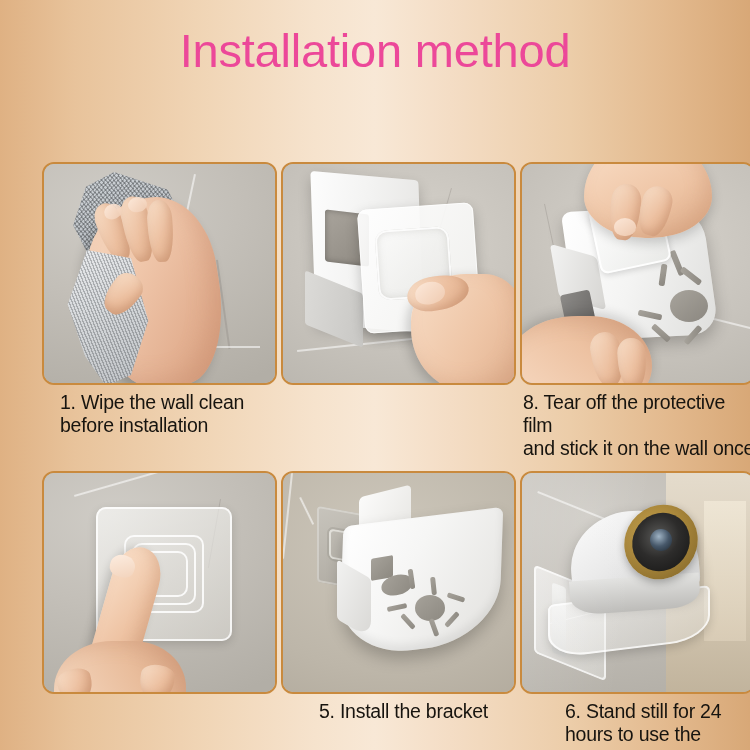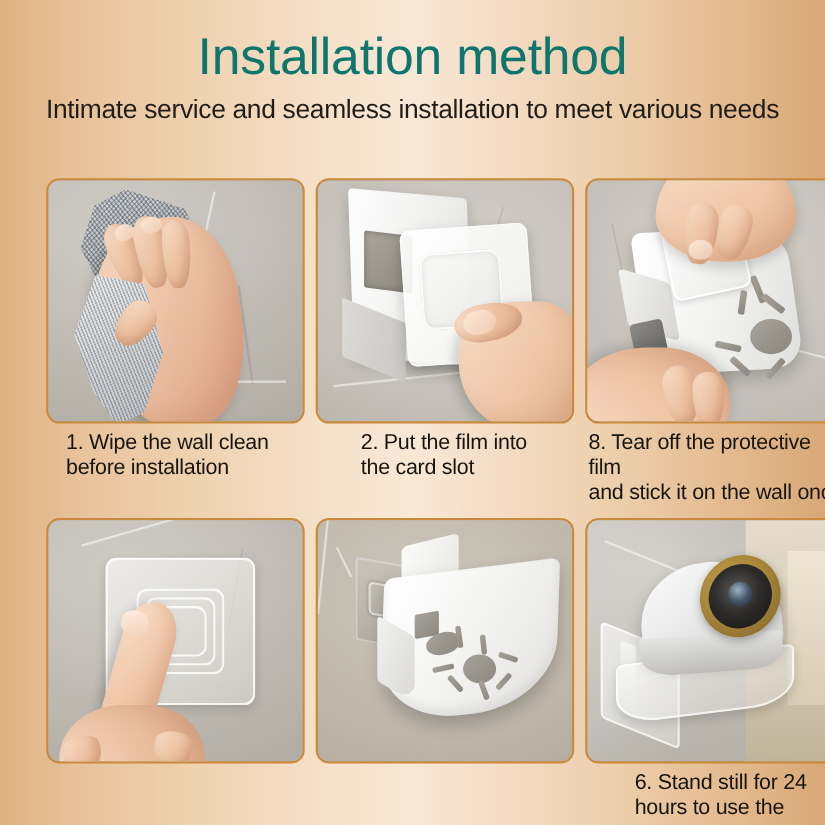--- a/index.html
+++ b/index.html
@@ -19,38 +19,38 @@
         #d8a877 100%);
     position:relative;
   }
 
   
   .header { width:750px; padding-top:26px; text-align:center; }
   .title {
     font-size:47px;
     line-height:1.05;
     font-weight:400;
-    color:#0f766e;
+    color:#ec4899;
     letter-spacing:-0.2px;
   }
   .subtitle {
     margin-top:11px;
     font-size:24px;
     font-weight:400;
     color:#201c18;
     letter-spacing:-0.3px;
   }
 
   
   .grid {
     position:absolute;
     top:162px; left:10px;
     width:733px;
   }
-  .row { display:flex; gap:10px;padding-left:32px; }
+  .row { display:flex; gap:4px;padding-left:32px; }
   .row + .row { margin-top:12px; }
   .cell { width:235px; }
 
   .panel {
     position:relative;
     width:235px;
     height:223px;
     border:2px solid #c98a3e;
     border-radius:12px;
     overflow:hidden;
@@ -361,21 +361,20 @@
   .glare6 {
     position:absolute; left:0; top:0; width:150px; height:100%;
     background:linear-gradient(100deg, rgba(255,255,255,.18), rgba(255,255,255,0) 70%);
   }
 </style>
 </head>
 <body>
 
 <div class="header">
   <div class="title">Installation method</div>
-  <div class="subtitle">Intimate service and seamless installation to meet various needs</div>
 </div>
 
 <div class="grid">
 
   <div class="row">
 
     <div class="cell">
       <div class="panel">
         <div class="scene">
           <div class="wall-grey"></div>
@@ -407,22 +406,20 @@
           <div class="box2side"></div>
           <div class="box2hole"></div>
           <div class="card2">
             <div class="card2in"></div>
           </div>
           <div class="hand2"></div>
           <div class="fing" style="left:124px;top:112px;width:62px;height:34px;border-radius:40% 50% 50% 40%/50%;transform:rotate(-10deg);"></div>
           <div class="nail" style="left:132px;top:118px;width:30px;height:22px;transform:rotate(-14deg);"></div>
         </div>
       </div>
-      <div class="caption cap-mid">2. Put the film into
-the card slot</div>
     </div>
 
     <div class="cell">
       <div class="panel">
         <div class="scene">
           <div class="wall-grey2"></div>
           <div class="vein" style="left:176px;top:150px;width:62px;height:1.5px;transform:rotate(14deg);"></div>
           <div class="vein d" style="left:22px;top:40px;width:1.4px;height:64px;transform:rotate(-12deg);"></div>
           <div class="brk3"></div>
           <div class="sunhole" style="left:152px;top:86px;width:6px;height:26px;transform:rotate(-22deg);"></div>
@@ -486,20 +483,21 @@
           <div class="h5" style="left:126px;top:96px;width:5px;height:20px;transform:rotate(-8deg);"></div>
           <div class="h5" style="left:148px;top:104px;width:5px;height:18px;transform:rotate(-6deg);"></div>
           <div class="h5" style="left:132px;top:122px;width:30px;height:26px;border-radius:50%;"></div>
           <div class="h5" style="left:164px;top:122px;width:18px;height:5px;transform:rotate(18deg);"></div>
           <div class="h5" style="left:104px;top:132px;width:20px;height:5px;transform:rotate(-12deg);"></div>
           <div class="h5" style="left:116px;top:146px;width:18px;height:5px;transform:rotate(48deg);"></div>
           <div class="h5" style="left:142px;top:152px;width:18px;height:5px;transform:rotate(70deg);"></div>
           <div class="h5" style="left:160px;top:144px;width:18px;height:5px;transform:rotate(-48deg);"></div>
         </div>
       </div>
+      <div class="caption cap-b-mid">5. Install the bracket</div>
     </div>
 
     <div class="cell">
       <div class="panel">
         <div class="scene">
           <div class="wall-grey"></div>
           <div class="room6"></div>
           <div class="room6b"></div>
           <div class="vein" style="left:16px;top:18px;width:90px;height:1.6px;transform:rotate(22deg);"></div>
           <div class="vein" style="left:28px;top:150px;width:80px;height:1.4px;transform:rotate(-14deg);"></div>

